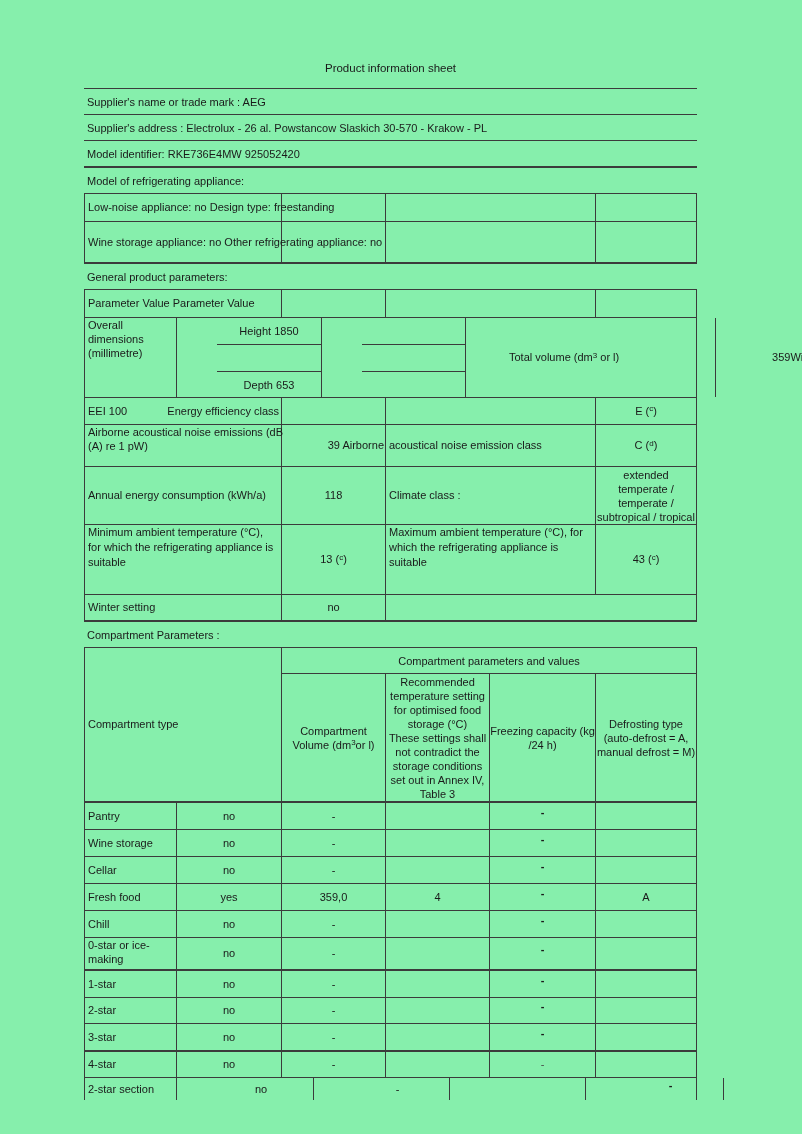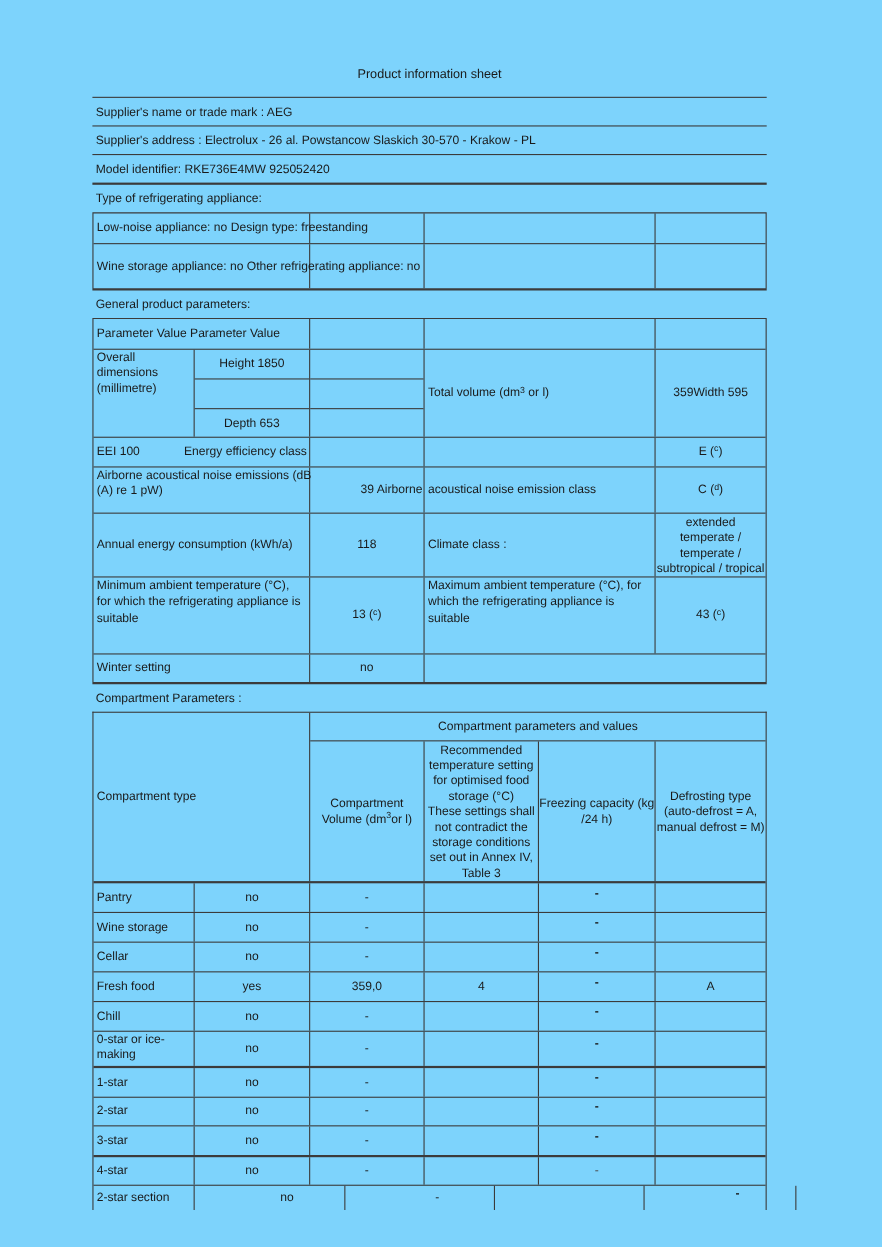--- a/index.html
+++ b/index.html
@@ -1,16 +1,16 @@
 <!DOCTYPE html>
 <html><head>
 <meta charset="utf-8">
 <style>
   html,body{margin:0;padding:0;background:#ffffff;}
-  .page{position:relative;width:802px;height:1134px;background:#7dd3fc;overflow:hidden;
+  .page{position:relative;width:802px;height:1134px;background:#86efac;overflow:hidden;
         font-family:"Liberation Sans",sans-serif;font-size:11px;color:#1a1a1a;}
   .content{position:absolute;left:84px;top:0;width:613px;}
   .doc-title{padding-top:61px;padding-bottom:13px;text-align:center;font-size:11.5px;line-height:14px;}
   .info-line{border-top:1px solid #3b3b3b;padding:7px 3px 5px 3px;line-height:13px;}
   .info-line.bt2{border-top-width:2px;}
   .section-label{padding:7px 3px 5px 3px;line-height:13px;}
   .tbl{border:1px solid #3b3b3b;}
   .tbl.bb2{border-bottom-width:2px;}
   .tbl.nobot{border-bottom:none;}
   .trow{display:flex;box-sizing:border-box;border-bottom:1px solid #3b3b3b;align-items:stretch;}
@@ -52,21 +52,21 @@
   <div class="info-line">
     <span>Supplier's name or trade mark : AEG</span>
   </div>
   <div class="info-line">
     <span>Supplier's address : Electrolux - 26 al. Powstancow Slaskich 30-570 - Krakow - PL</span>
   </div>
   <div class="info-line">
     <span>Model identifier: RKE736E4MW 925052420</span>
   </div>
   <div class="info-line bt2">
-    <span>Type of refrigerating appliance:</span>
+    <span>Model of refrigerating appliance:</span>
   </div>
 
   <div class="tbl bb2">
     <div class="trow" style="height:28px;">
       <div class="c left w197">
         <span class="nowrap">Low-noise appliance: no Design type: freestanding</span>
       </div>
       <div class="c w104"></div>
       <div class="c w210"></div>
       <div class="c w100 last"></div>
@@ -86,21 +86,21 @@
   <div class="tbl bb2">
     <div class="trow" style="height:28px;">
       <div class="c left w197">
         <span class="nowrap">Parameter Value Parameter Value</span>
       </div>
       <div class="c w104"></div>
       <div class="c w210"></div>
       <div class="c w100 last"></div>
     </div>
 
-    <div class="trow" style="height:80px;">
+    <div class="trow" style="height:80px;gap:40px;">
       <div class="c left lines w92">
         <div class="ln">Overall</div>
         <div class="ln">dimensions</div>
         <div class="ln">(millimetre)</div>
       </div>
       <div class="stack w105">
         <div class="scell" style="height:27px;">
           <span>Height 1850</span>
         </div>
         <div class="scell" style="height:27px;"></div>

